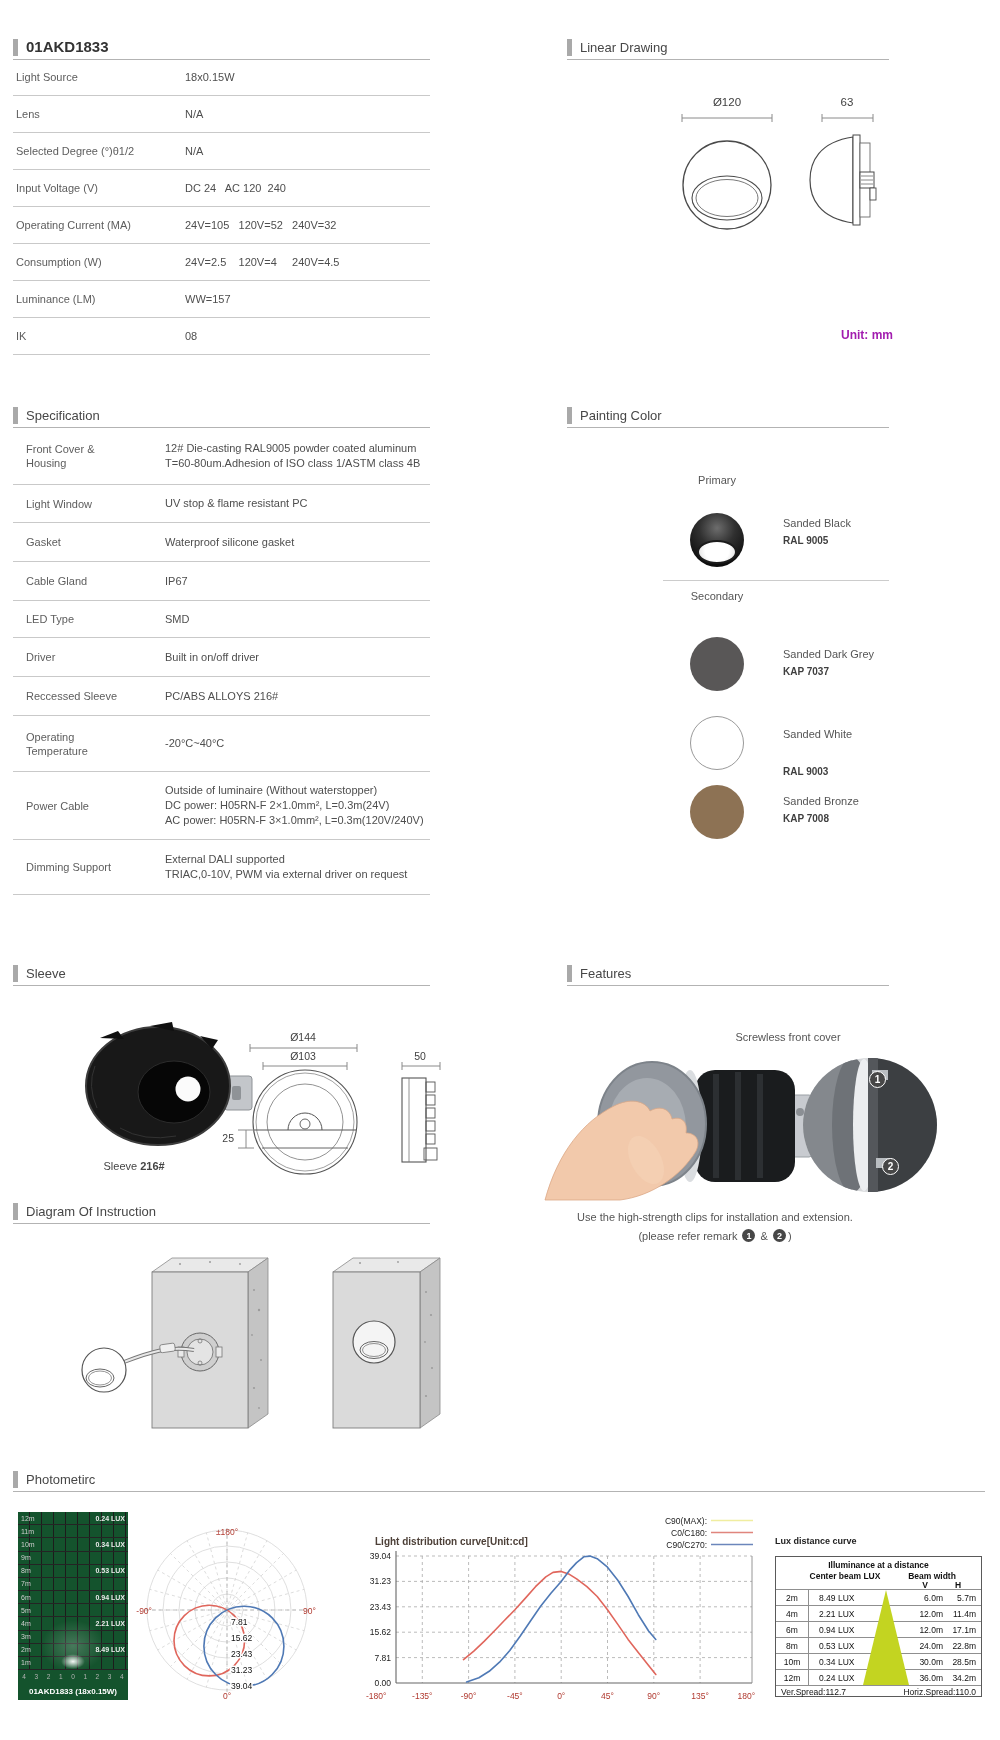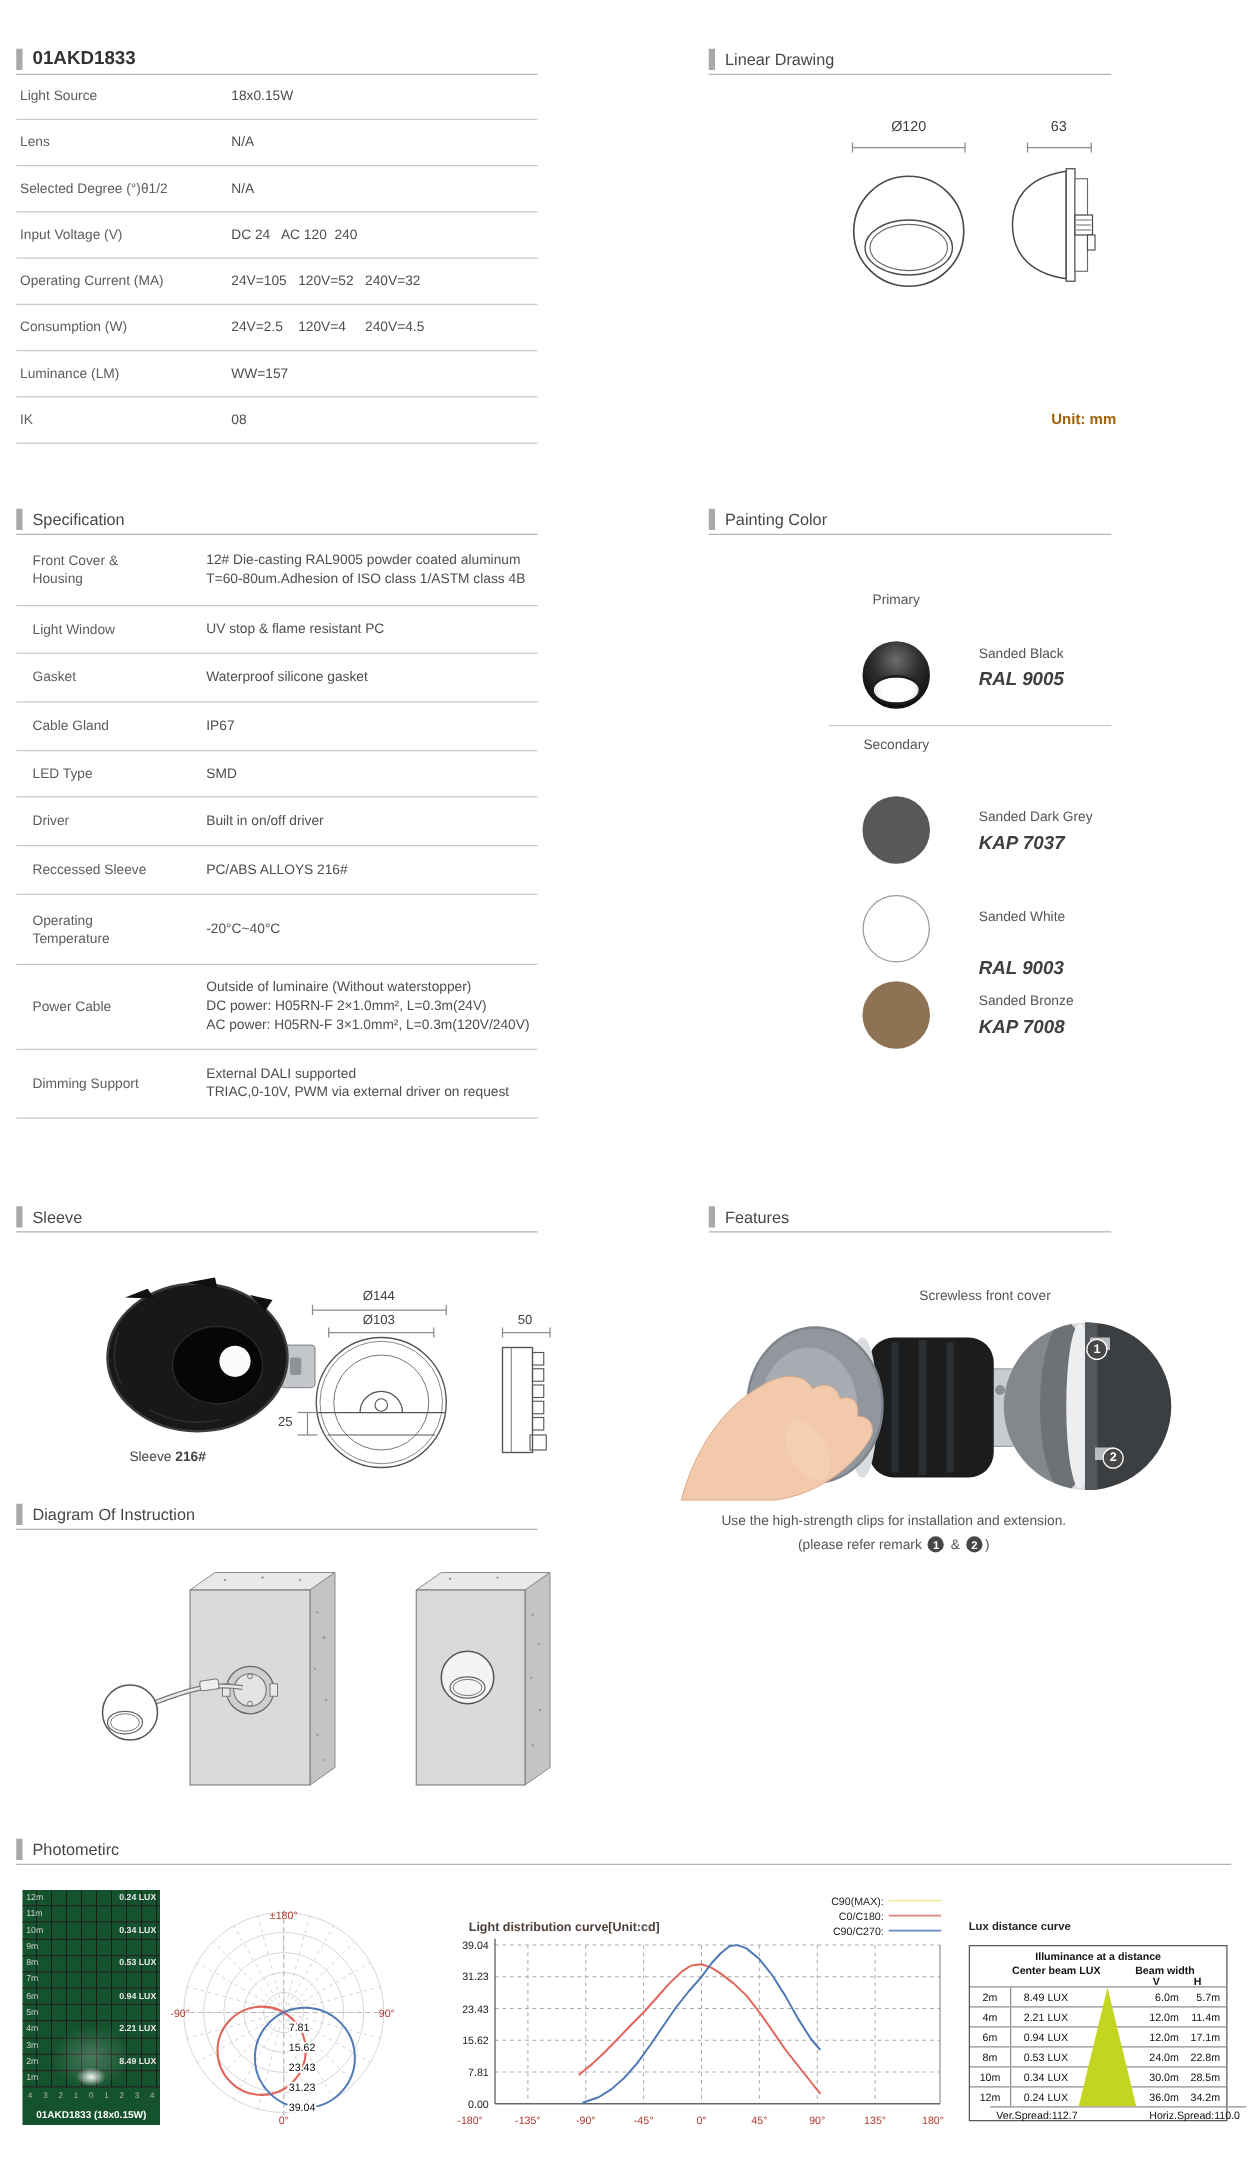--- a/index.html
+++ b/index.html
@@ -26,21 +26,21 @@
   #spec-table .lbl { width:139px; }
 
   .lab { position:absolute; font-size:11px; color:#454545; white-space:pre; }
   .center { text-align:center; }
   .dimlab { position:absolute; font-size:11.5px; color:#3f3f3f; text-align:center; }
 
   
   .sw { position:absolute; width:54px; height:54px; border-radius:50%; }
   .sw.outlined { border:1px solid #9a9a9a; }
   .sw-name { position:absolute; font-size:11px; color:#555; white-space:nowrap; }
-  .sw-code { position:absolute; font-size:15px; font-weight:bold; color:#3f3f3f; white-space:nowrap;font-style:italic; }
+  .sw-code { position:absolute; font-size:10px; font-weight:bold; color:#3f3f3f; white-space:nowrap; }
   #primary-swatch { background: radial-gradient(circle at 50% 28%, #6d6d6d 0%, #303030 38%, #0e0e0e 78%); }
   #primary-swatch .window { position:absolute; left:7px; top:27px; width:40px; height:24px; border-radius:50%;
       background: radial-gradient(circle at 50% 40%, #ffffff 55%, #d9d9d9 100%); border:2px solid #1c1c1c; }
 
   
   .badge { position:absolute; width:17px; height:17px; border-radius:50%; background:#474747; border:1px solid #fff;
       color:#fff; font-size:10px; font-weight:bold; display:flex; align-items:center; justify-content:center; z-index:3; }
   .badge.inline { position:static; width:13px; height:13px; font-size:9px; border:none; display:inline-flex; flex:none; }
   #feat-caption2 { display:flex; align-items:center; justify-content:center; gap:2px; }
 
@@ -69,21 +69,21 @@
   #lux-head .hv { position:absolute; left:138px; top:23px; width:22px; text-align:center; font-weight:bold; }
   #lux-head .hh { position:absolute; left:170px; top:23px; width:24px; text-align:center; font-weight:bold; }
   #lux-rows { position:absolute; left:0; top:32px; width:100%; }
   .lux-row { display:flex; align-items:center; height:16px; border-top:1px solid #8f8f8f; }
   .lux-row .c0 { width:33px; text-align:center; border-right:1px solid #8f8f8f; align-self:stretch; display:flex; align-items:center; justify-content:center; }
   .lux-row .c1 { width:62px; padding-left:10px; }
   .lux-row .sp { flex:1; }
   .lux-row .c2 { width:34px; text-align:right; }
   .lux-row .c3 { width:38px; text-align:right; padding-right:5px; }
   #lux-cone { position:absolute; left:86px; top:33px; z-index:2; }
-  #lux-foot { position:absolute; left:16px; top:128px; width:100%; height:13px; border-top:1px solid #8f8f8f;
+  #lux-foot { position:absolute; left:0; top:128px; width:100%; height:13px; border-top:1px solid #8f8f8f;
       display:flex; justify-content:space-between; align-items:center; padding:0 5px; }
 </style>
 </head>
 <body>
 
 <div id="page">
 
   <svg id="vec" width="1000" height="1740" viewBox="0 0 1000 1740">
 
     <g fill="none" stroke="#4a4a4a">
@@ -412,21 +412,21 @@
         <span class="val">WW=157</span>
       </div>
     <div class="kv-row">
         <span class="lbl">IK</span>
         <span class="val">08</span>
       </div>
   </div>
 
   <div class="dimlab" style="left:687px; top:96px; width:80px;">Ø120</div>
   <div class="dimlab" style="left:827px; top:96px; width:40px;">63</div>
-  <div class="lab" style="left:793px; top:328px; width:100px; text-align:right; font-weight:bold; font-size:12px; color:#a16207;">Unit: mm</div>
+  <div class="lab" style="left:793px; top:328px; width:100px; text-align:right; font-weight:bold; font-size:12px; color:#a21caf;">Unit: mm</div>
 
   <div id="spec-table" class="kv-table" style="left:13px; top:427px; width:417px;">
     <div class="kv-row" style="height:58px">
         <span class="lbl">Front Cover &amp;
 Housing</span>
         <span class="val">12# Die-casting RAL9005 powder coated aluminum
 T=60-80um.Adhesion of ISO class 1/ASTM class 4B</span>
       </div>
     <div class="kv-row" style="height:38px">
         <span class="lbl">Light Window</span>

